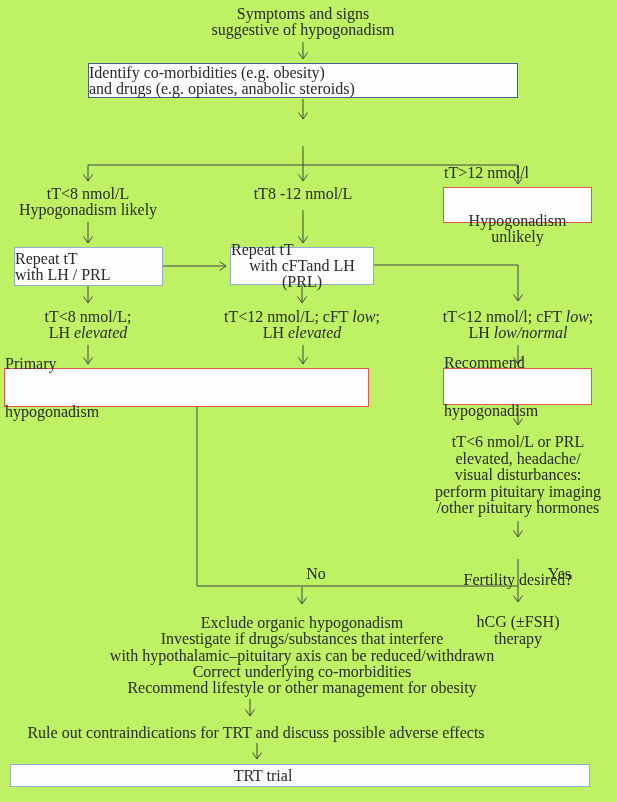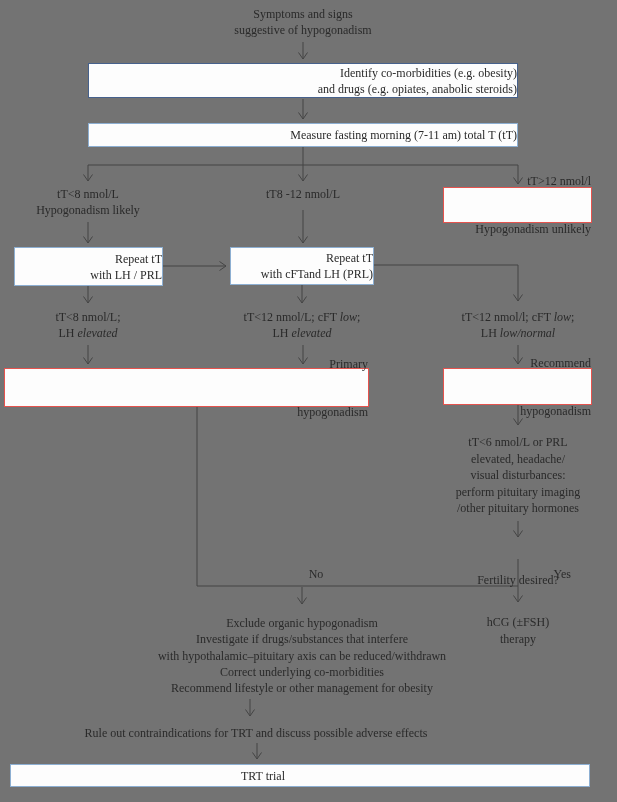--- a/index.html
+++ b/index.html
@@ -1,26 +1,26 @@
 <!DOCTYPE html>
 <html><head>
 <meta charset="utf-8">
 <style>
   html,body{margin:0;padding:0;background:#ffffff;}
   .canvas{
-    position:relative;width:617px;height:802px;background:#737373;
-    font-family:"Liberation Serif", serif;color:#2a2a2a;font-size:12px;line-height:16px;
+    position:relative;width:617px;height:802px;background:#bef264;
+    font-family:"Liberation Serif", serif;color:#2a2a2a;font-size:16px;line-height:16px;
     overflow:hidden;
   }
   .connectors{position:absolute;left:0;top:0;z-index:1;}
   .connectors path{stroke:#454545;stroke-width:1;fill:none;}
   .txt{position:absolute;text-align:center;z-index:2;}
   .box{
     position:absolute;z-index:2;background:#fdfdfd;
-    display:flex;flex-direction:column;align-items:flex-end;justify-content:center;
+    display:flex;flex-direction:column;align-items:flex-start;justify-content:center;
     text-align:center;
   }
   .box.blue{border:1px solid #8dafd2;}
   .box.darkblue{border:1px solid #46618c;}
   .box.red{border:1.5px solid #e5534e;gap:32px;}
   .start{left:153px;top:6px;width:300px;}
   .identify{left:88px;top:63px;width:428px;height:33px;}
   .measure{left:88px;top:123px;width:428px;height:22px;}
   .branch-low{left:-2px;top:186px;width:180px;}
   .branch-mid{left:213px;top:186px;width:180px;}
@@ -82,23 +82,20 @@
   <div class="txt start">
     <div>Symptoms and signs</div>
     <div>suggestive of hypogonadism</div>
   </div>
 
   <div class="box darkblue identify">
     <div>Identify co-morbidities (e.g. obesity)</div>
     <div>and drugs (e.g. opiates, anabolic steroids)</div>
   </div>
 
-  <div class="box blue measure">
-    <div>Measure fasting morning (7-11 am) total T (tT)</div>
-  </div>
 
   <div class="txt branch-low">
     <div>tT&lt;8 nmol/L</div>
     <div>Hypogonadism likely</div>
   </div>
 
   <div class="txt branch-mid">
     <div>tT8 -12 nmol/L</div>
   </div>
 

